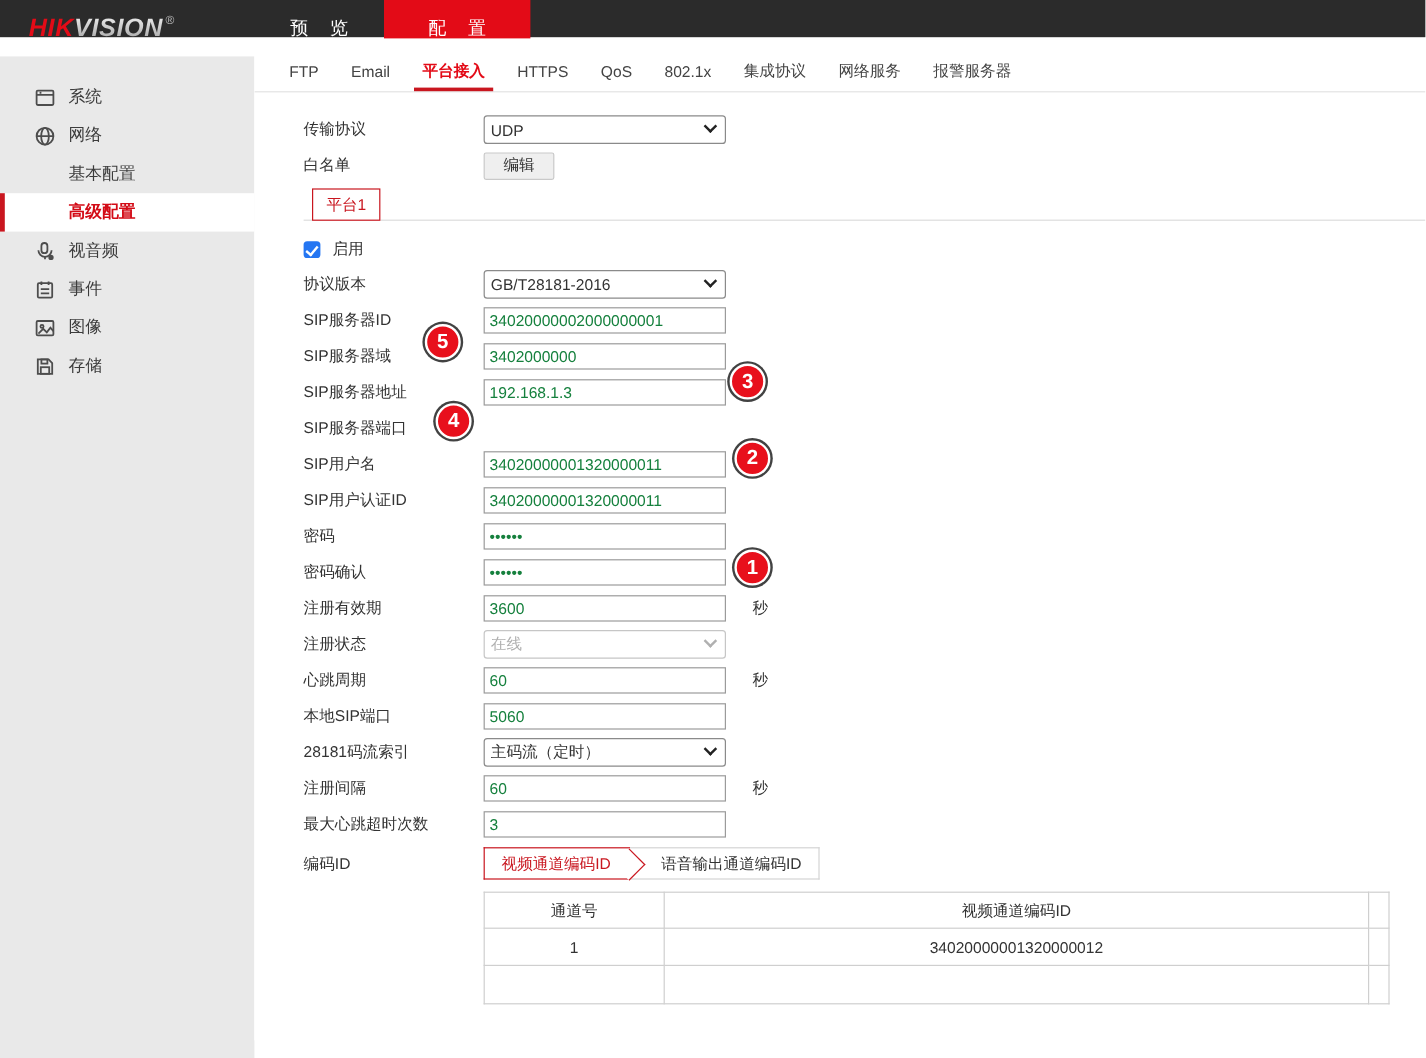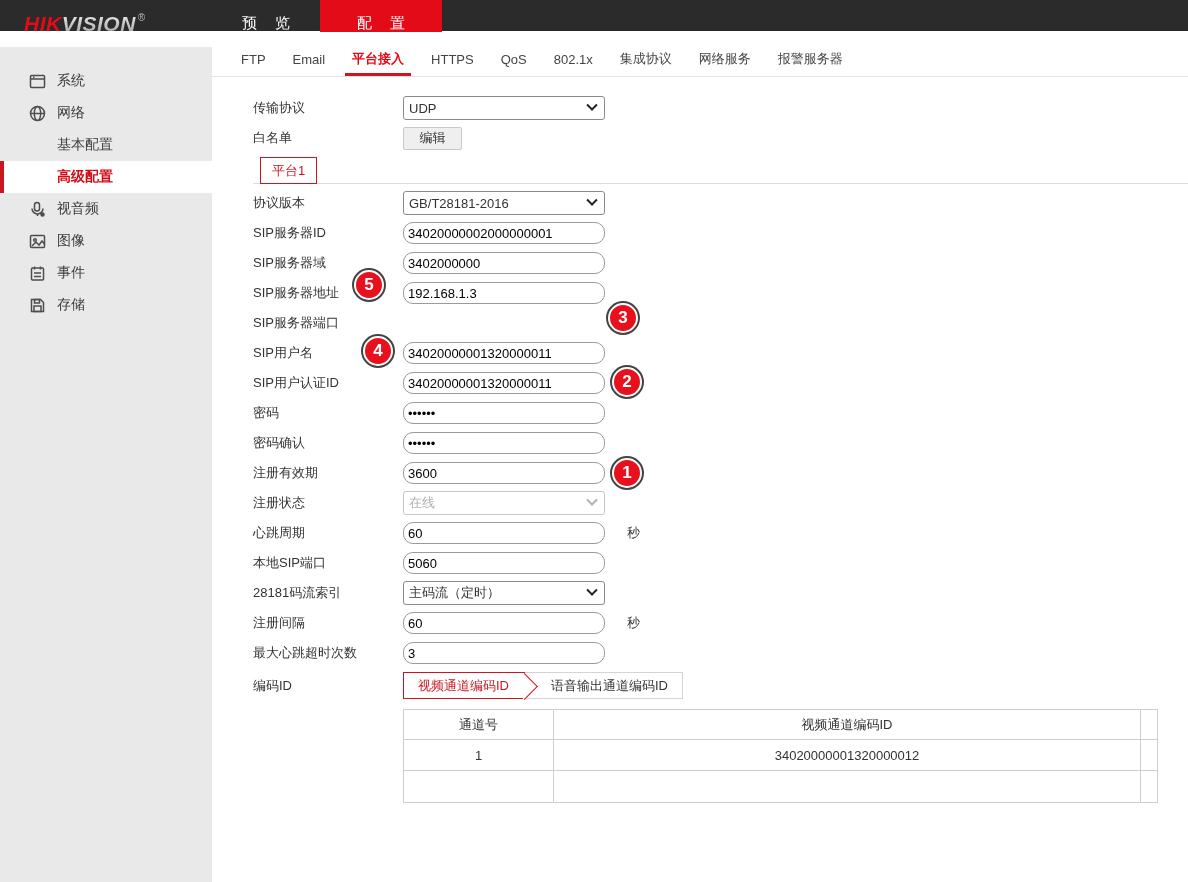--- a/index.html
+++ b/index.html
@@ -35,22 +35,22 @@
 
   .tabstrip { height:45px; border-bottom:1px solid #e3e3e3; display:flex; align-items:center;
     padding:10px 0 0 29px; gap:27px; }
   .tab { position:relative; height:35px; display:flex; align-items:center; font-size:13px; color:#444; cursor:pointer; white-space:nowrap; }
   .tab.active { color:#e30b17; font-weight:700; }
   .tab.active::after { content:''; position:absolute; left:-7px; right:-7px; bottom:1px; height:3px; background:#c9161f; }
 
   .formwrap { padding:16px 0 0 41px; }
   .frow { height:30px; display:flex; align-items:center; }
   .flabel { width:150px; font-size:13px; color:#333; flex:none; }
-  .finput { width:202px; height:22px; border:1px solid #9b9b9b; border-radius:10px; padding:0 4px;
-    font-size:13px; font-family:inherit; color:#000000; background:#fff; }
+  .finput { width:202px; height:22px; border:1px solid #9b9b9b; border-radius:0; padding:0 4px;
+    font-size:13px; font-family:inherit; color:#15803d; background:#fff; }
   .fselect { width:202px; height:24px; border:1px solid #8a8a8a; border-radius:3px; background:#fff;
     display:flex; align-items:center; justify-content:space-between; padding:0 8px 0 5px; font-size:13px; cursor:pointer; }
   .fselect .chev { width:8px; height:8px; border-right:2px solid #222; border-bottom:2px solid #222;
     transform:rotate(45deg) translate(-2px,-2px); flex:none; }
   .fselect.disabled { border-color:#c6c6c6; color:#b0b0b0; cursor:default; }
   .fselect.disabled .chev { border-color:#b0b0b0; }
   .suffix { margin-left:22px; font-size:13px; }
   .btn { min-width:59px; height:23px; background:#efefef; border:1px solid #c9c9c9; border-radius:2px;
     font-size:13px; font-family:inherit; color:#333; cursor:pointer; padding:0 12px; }
 
@@ -141,38 +141,38 @@
           <path d="M4 8.5 a5.5 5.5 0 0 0 11 0"></path>
           <line x1="9.5" y1="14" x2="9.5" y2="16"></line>
           <circle cx="14.5" cy="14.5" r="2.2" fill="#4d4d4d" stroke="none"></circle>
         </svg>
     </span>
     <span class="lbl">视音频</span>
   </div>
   <div class="side-item">
     <span class="icn">
       <svg width="19" height="19" viewBox="0 0 19 19">
-          <rect x="2.5" y="3.5" width="14" height="12" rx="1"></rect>
-          <circle cx="7" cy="8" r="1.3"></circle>
-          <path d="M4 14 l4-4 3 3 3-4 2.5 3"></path>
-        </svg>
-    </span>
-    <span class="lbl">图像</span>
-  </div>
-  <div class="side-item">
-    <span class="icn">
-      <svg width="19" height="19" viewBox="0 0 19 19">
           <rect x="3.5" y="4" width="12" height="12" rx="1"></rect>
           <line x1="6.5" y1="2.5" x2="6.5" y2="5.5"></line>
           <line x1="12.5" y1="2.5" x2="12.5" y2="5.5"></line>
           <line x1="6" y1="9" x2="13" y2="9"></line>
           <line x1="6" y1="12.5" x2="13" y2="12.5"></line>
         </svg>
     </span>
     <span class="lbl">事件</span>
+  </div>
+  <div class="side-item">
+    <span class="icn">
+      <svg width="19" height="19" viewBox="0 0 19 19">
+          <rect x="2.5" y="3.5" width="14" height="12" rx="1"></rect>
+          <circle cx="7" cy="8" r="1.3"></circle>
+          <path d="M4 14 l4-4 3 3 3-4 2.5 3"></path>
+        </svg>
+    </span>
+    <span class="lbl">图像</span>
   </div>
   <div class="side-item">
     <span class="icn">
       <svg width="19" height="19" viewBox="0 0 19 19">
           <path d="M3.5 3.5 h9 l3 3 v9 h-12 z"></path>
           <rect x="6" y="10" width="7" height="5.5"></rect>
           <rect x="6.5" y="3.5" width="5" height="3.5"></rect>
         </svg>
     </span>
     <span class="lbl">存储</span>
@@ -206,20 +206,24 @@
 
     <div class="frow">
       <span class="flabel">白名单</span>
       <button class="btn">编辑</button>
     </div>
 
     <div class="platline">
       <span class="plat-tab">平台1</span>
     </div>
 
+    <div class="enrow">
+      <span class="cbx"></span>
+      <span class="lbl">启用</span>
+    </div>
 
     <div class="rows2">
 
       <div class="frow">
         <span class="flabel">协议版本</span>
         <div class="fselect">
           <span>GB/T28181-2016</span>
           <span class="chev"></span>
         </div>
       </div>

